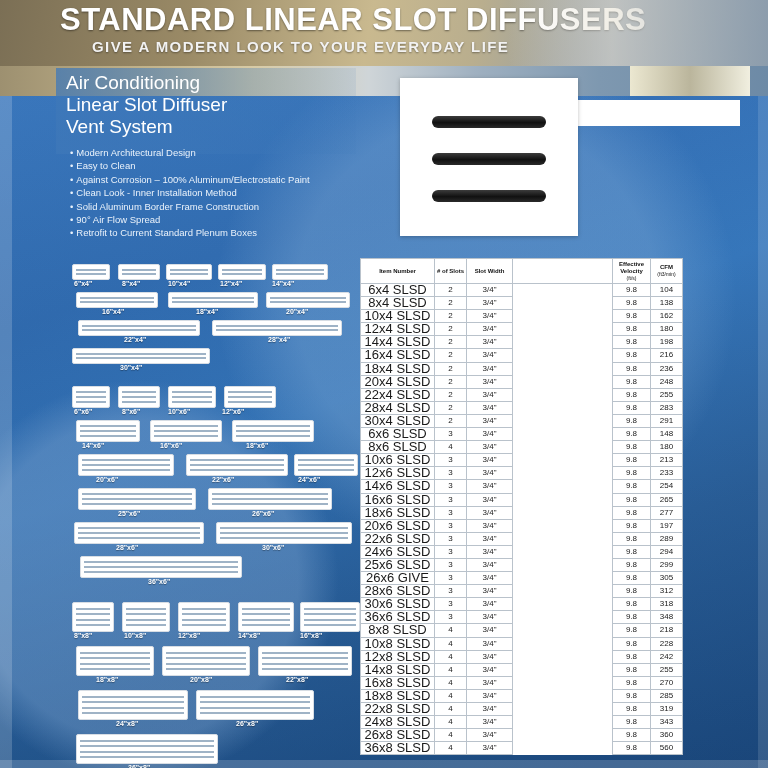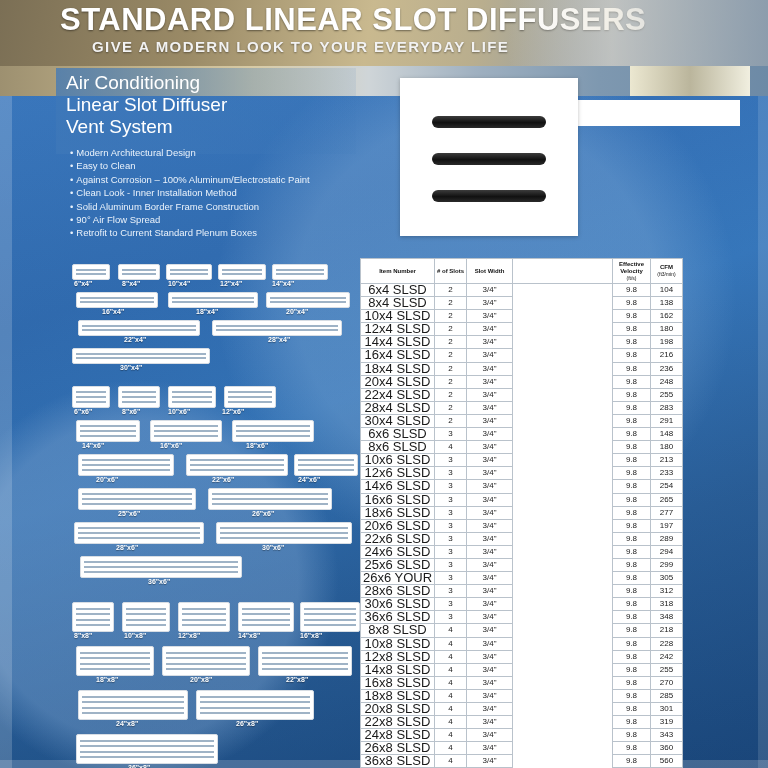--- a/index.html
+++ b/index.html
@@ -590,21 +590,21 @@
           </tr>
           <tr>
             <td class="item">25x6 SLSD</td>
             <td>3</td>
             <td>3/4"</td>
             <td class="blank"></td>
             <td>9.8</td>
             <td>299</td>
           </tr>
           <tr>
-            <td class="item">26x6 YOUR</td>
+            <td class="item">26x6 GIVE</td>
             <td>3</td>
             <td>3/4"</td>
             <td class="blank"></td>
             <td>9.8</td>
             <td>305</td>
           </tr>
           <tr>
             <td class="item">28x6 SLSD</td>
             <td>3</td>
             <td>3/4"</td>
@@ -668,28 +668,20 @@
             <td>9.8</td>
             <td>270</td>
           </tr>
           <tr>
             <td class="item">18x8 SLSD</td>
             <td>4</td>
             <td>3/4"</td>
             <td class="blank"></td>
             <td>9.8</td>
             <td>285</td>
-          </tr>
-          <tr>
-            <td class="item">20x8 SLSD</td>
-            <td>4</td>
-            <td>3/4"</td>
-            <td class="blank"></td>
-            <td>9.8</td>
-            <td>301</td>
           </tr>
           <tr>
             <td class="item">22x8 SLSD</td>
             <td>4</td>
             <td>3/4"</td>
             <td class="blank"></td>
             <td>9.8</td>
             <td>319</td>
           </tr>
           <tr>

